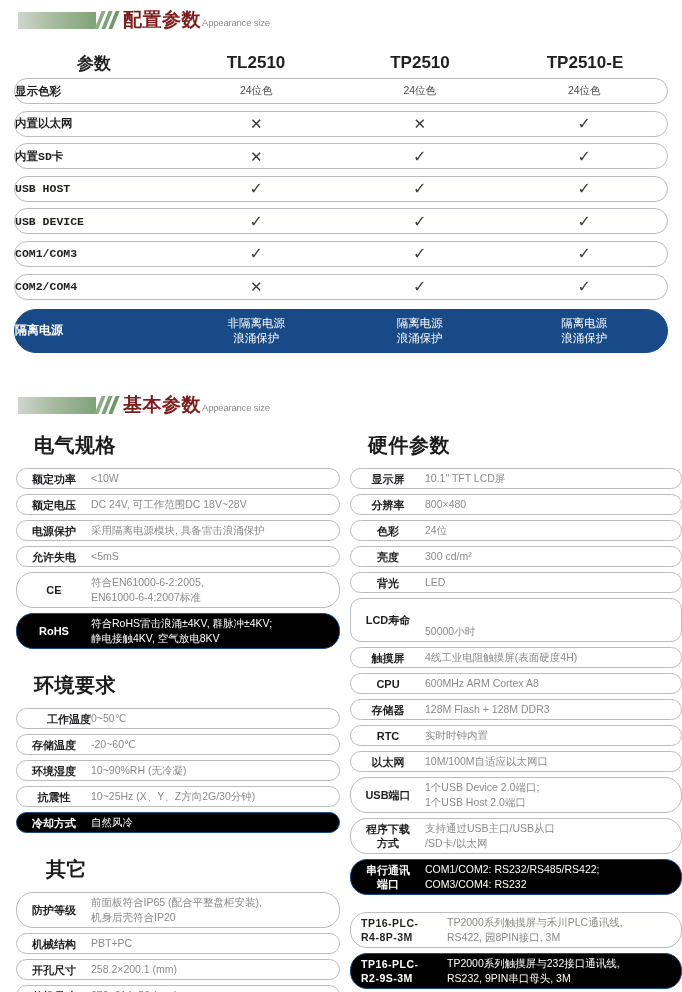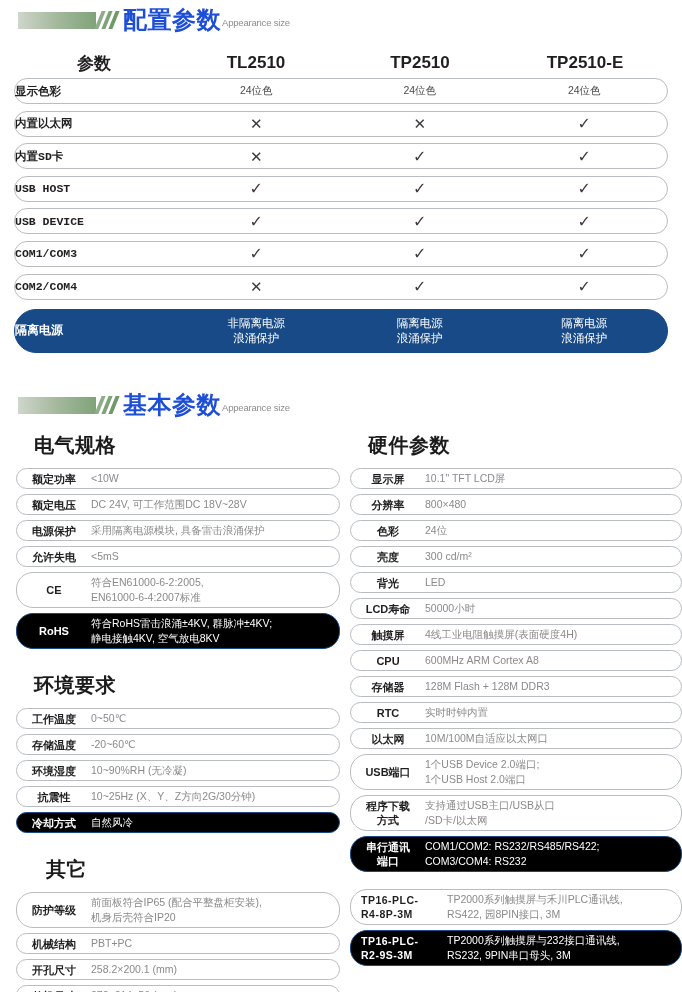--- a/index.html
+++ b/index.html
@@ -19,21 +19,21 @@
   }
   .slashes{display:flex;align-items:center;margin-left:2px;margin-right:4px;}
   .slashes span{
     display:block;width:4px;height:18px;background:#7fa379;
     transform:skewX(-22deg);margin-right:3px;
   }
   .slashes span:nth-child(1){background:#8fae88;}
   .slashes span:nth-child(2){background:#7fa379;}
   .slashes span:nth-child(3){background:#6e9a68;}
   .sec-title{
-    font-size:24px;font-weight:bold;color:#1d4ed8;
+    font-size:19px;font-weight:bold;color:#7f1d1d;
     letter-spacing:0.5px;line-height:19px;
   }
   .sec-sub{
     font-size:9.5px;color:#8c8c8c;margin-left:1px;
     line-height:12px;letter-spacing:-0.2px;white-space:nowrap;
   }
 
   
   .cmp{position:absolute;left:14px;top:48px;width:654px;}
   .cmp-head{display:flex;height:30px;align-items:center;}
@@ -220,21 +220,21 @@
           <div class="spec navy tall">
             <div class="k" style="white-space: pre-line;">RoHS</div>
             <div class="v" style="white-space: pre-line;">符合RoHS雷击浪涌±4KV, 群脉冲±4KV;
 静电接触4KV, 空气放电8KV</div>
           </div>
         </div>
       <div class="gap-lg"></div>
       <div class="grp-title">环境要求</div>
       <div id="grp-environment">
           <div class="spec">
-            <div class="k" style="white-space: pre-line;">工作温度</div>
+            <div class="k" style="white-space: pre-line; text-align: right;">工作温度</div>
             <div class="v" style="white-space: pre-line;">0~50℃</div>
           </div>
           <div class="spec">
             <div class="k" style="white-space: pre-line;">存储温度</div>
             <div class="v" style="white-space: pre-line;">-20~60℃</div>
           </div>
           <div class="spec">
             <div class="k" style="white-space: pre-line;">环境湿度</div>
             <div class="v" style="white-space: pre-line;">10~90%RH (无冷凝)</div>
           </div>
@@ -292,21 +292,21 @@
           <div class="spec">
             <div class="k" style="white-space: pre-line;">亮度</div>
             <div class="v" style="white-space: pre-line;">300 cd/m²</div>
           </div>
           <div class="spec">
             <div class="k" style="white-space: pre-line;">背光</div>
             <div class="v" style="white-space: pre-line;">LED</div>
           </div>
           <div class="spec">
             <div class="k" style="white-space: pre-line;">LCD寿命</div>
-            <div class="v" style="white-space: pre-line;">50000小时</div>
+            <div class="v" style="white-space: pre-line; margin-top: 23px;">50000小时</div>
           </div>
           <div class="spec">
             <div class="k" style="white-space: pre-line;">触摸屏</div>
             <div class="v" style="white-space: pre-line;">4线工业电阻触摸屏(表面硬度4H)</div>
           </div>
           <div class="spec">
             <div class="k" style="white-space: pre-line;">CPU</div>
             <div class="v" style="white-space: pre-line;">600MHz ARM Cortex A8</div>
           </div>
           <div class="spec">

